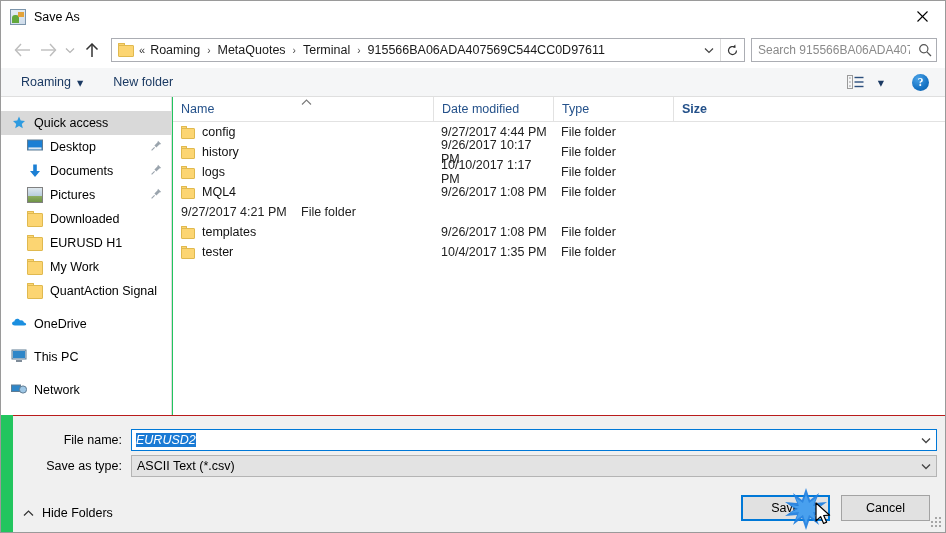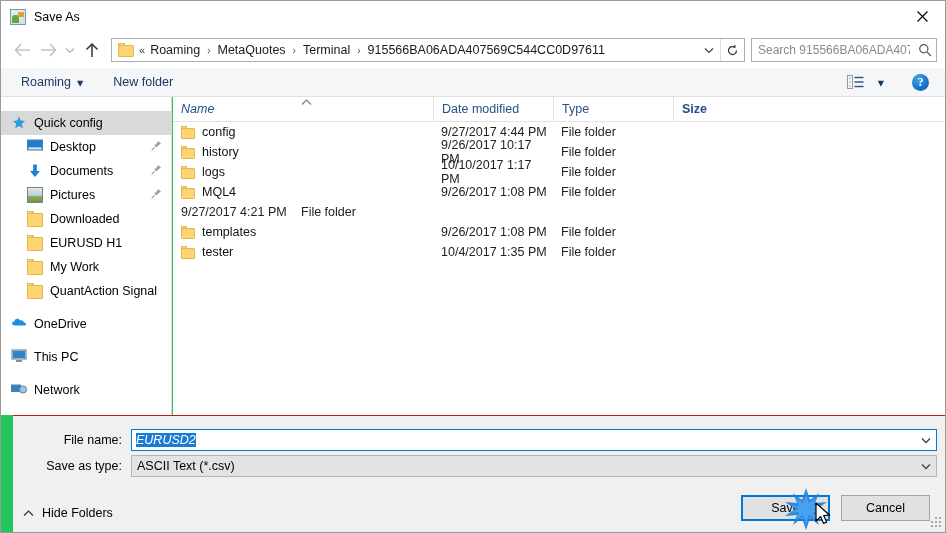--- a/index.html
+++ b/index.html
@@ -148,21 +148,21 @@
   }
   #col-header {
     height: 25px; border-bottom: 1px solid #e2e2e2; display: flex; align-items: center;
     position: relative; background: #fff;
   }
   .col {
     font-size: 12.5px; color: #24518a; height: 25px; display: flex; align-items: center;
     padding-left: 8px; position: relative; flex: none;
   }
   .col + .col { border-left: 1px solid #e2e2e2; }
-  .col-name { width: 260px; font-style: italic; }
+  .col-name { width: 260px; }
   .col-date { width: 120px; }
   .col-type { width: 120px; }
   .col-size { width: 80px; font-weight: bold; }
   #sort-caret { position: absolute; left: 128px; top: -2px; }
 
   .row { height: 20px; display: flex; align-items: center; }
   .cell { font-size: 12.5px; color: #111; flex: none; display: flex; align-items: center; }
   .cell-name { width: 260px; padding-left: 8px; }
   .cell-date { width: 120px; padding-left: 8px; color: #222; }
   .cell-type { width: 120px; padding-left: 8px; color: #222; }
@@ -321,21 +321,21 @@
   </div>
 
   <div id="sidebar">
 
     <div class="nav-item selected">
       <span class="nav-ico">
         <svg width="16" height="16" viewBox="0 0 16 16">
           <path d="M8 1.5 L9.7 5.6 L14 6 L10.8 8.9 L11.8 13.2 L8 11 L4.2 13.2 L5.2 8.9 L2 6 L6.3 5.6 Z" fill="#2e9be0"></path>
         </svg>
       </span>
-      <span class="nav-label">Quick config</span>
+      <span class="nav-label">Quick access</span>
     </div>
 
     <div class="nav-item indent-1">
       <span class="nav-ico">
         <svg width="16" height="14" viewBox="0 0 16 14">
           <rect x="0.5" y="1" width="15" height="10" fill="#1b7fd4" stroke="#5f7c94"></rect>
           <rect x="1.5" y="8.4" width="13" height="2" fill="#dce8f2"></rect>
         </svg>
       </span>
       <span class="nav-label">Desktop</span>

